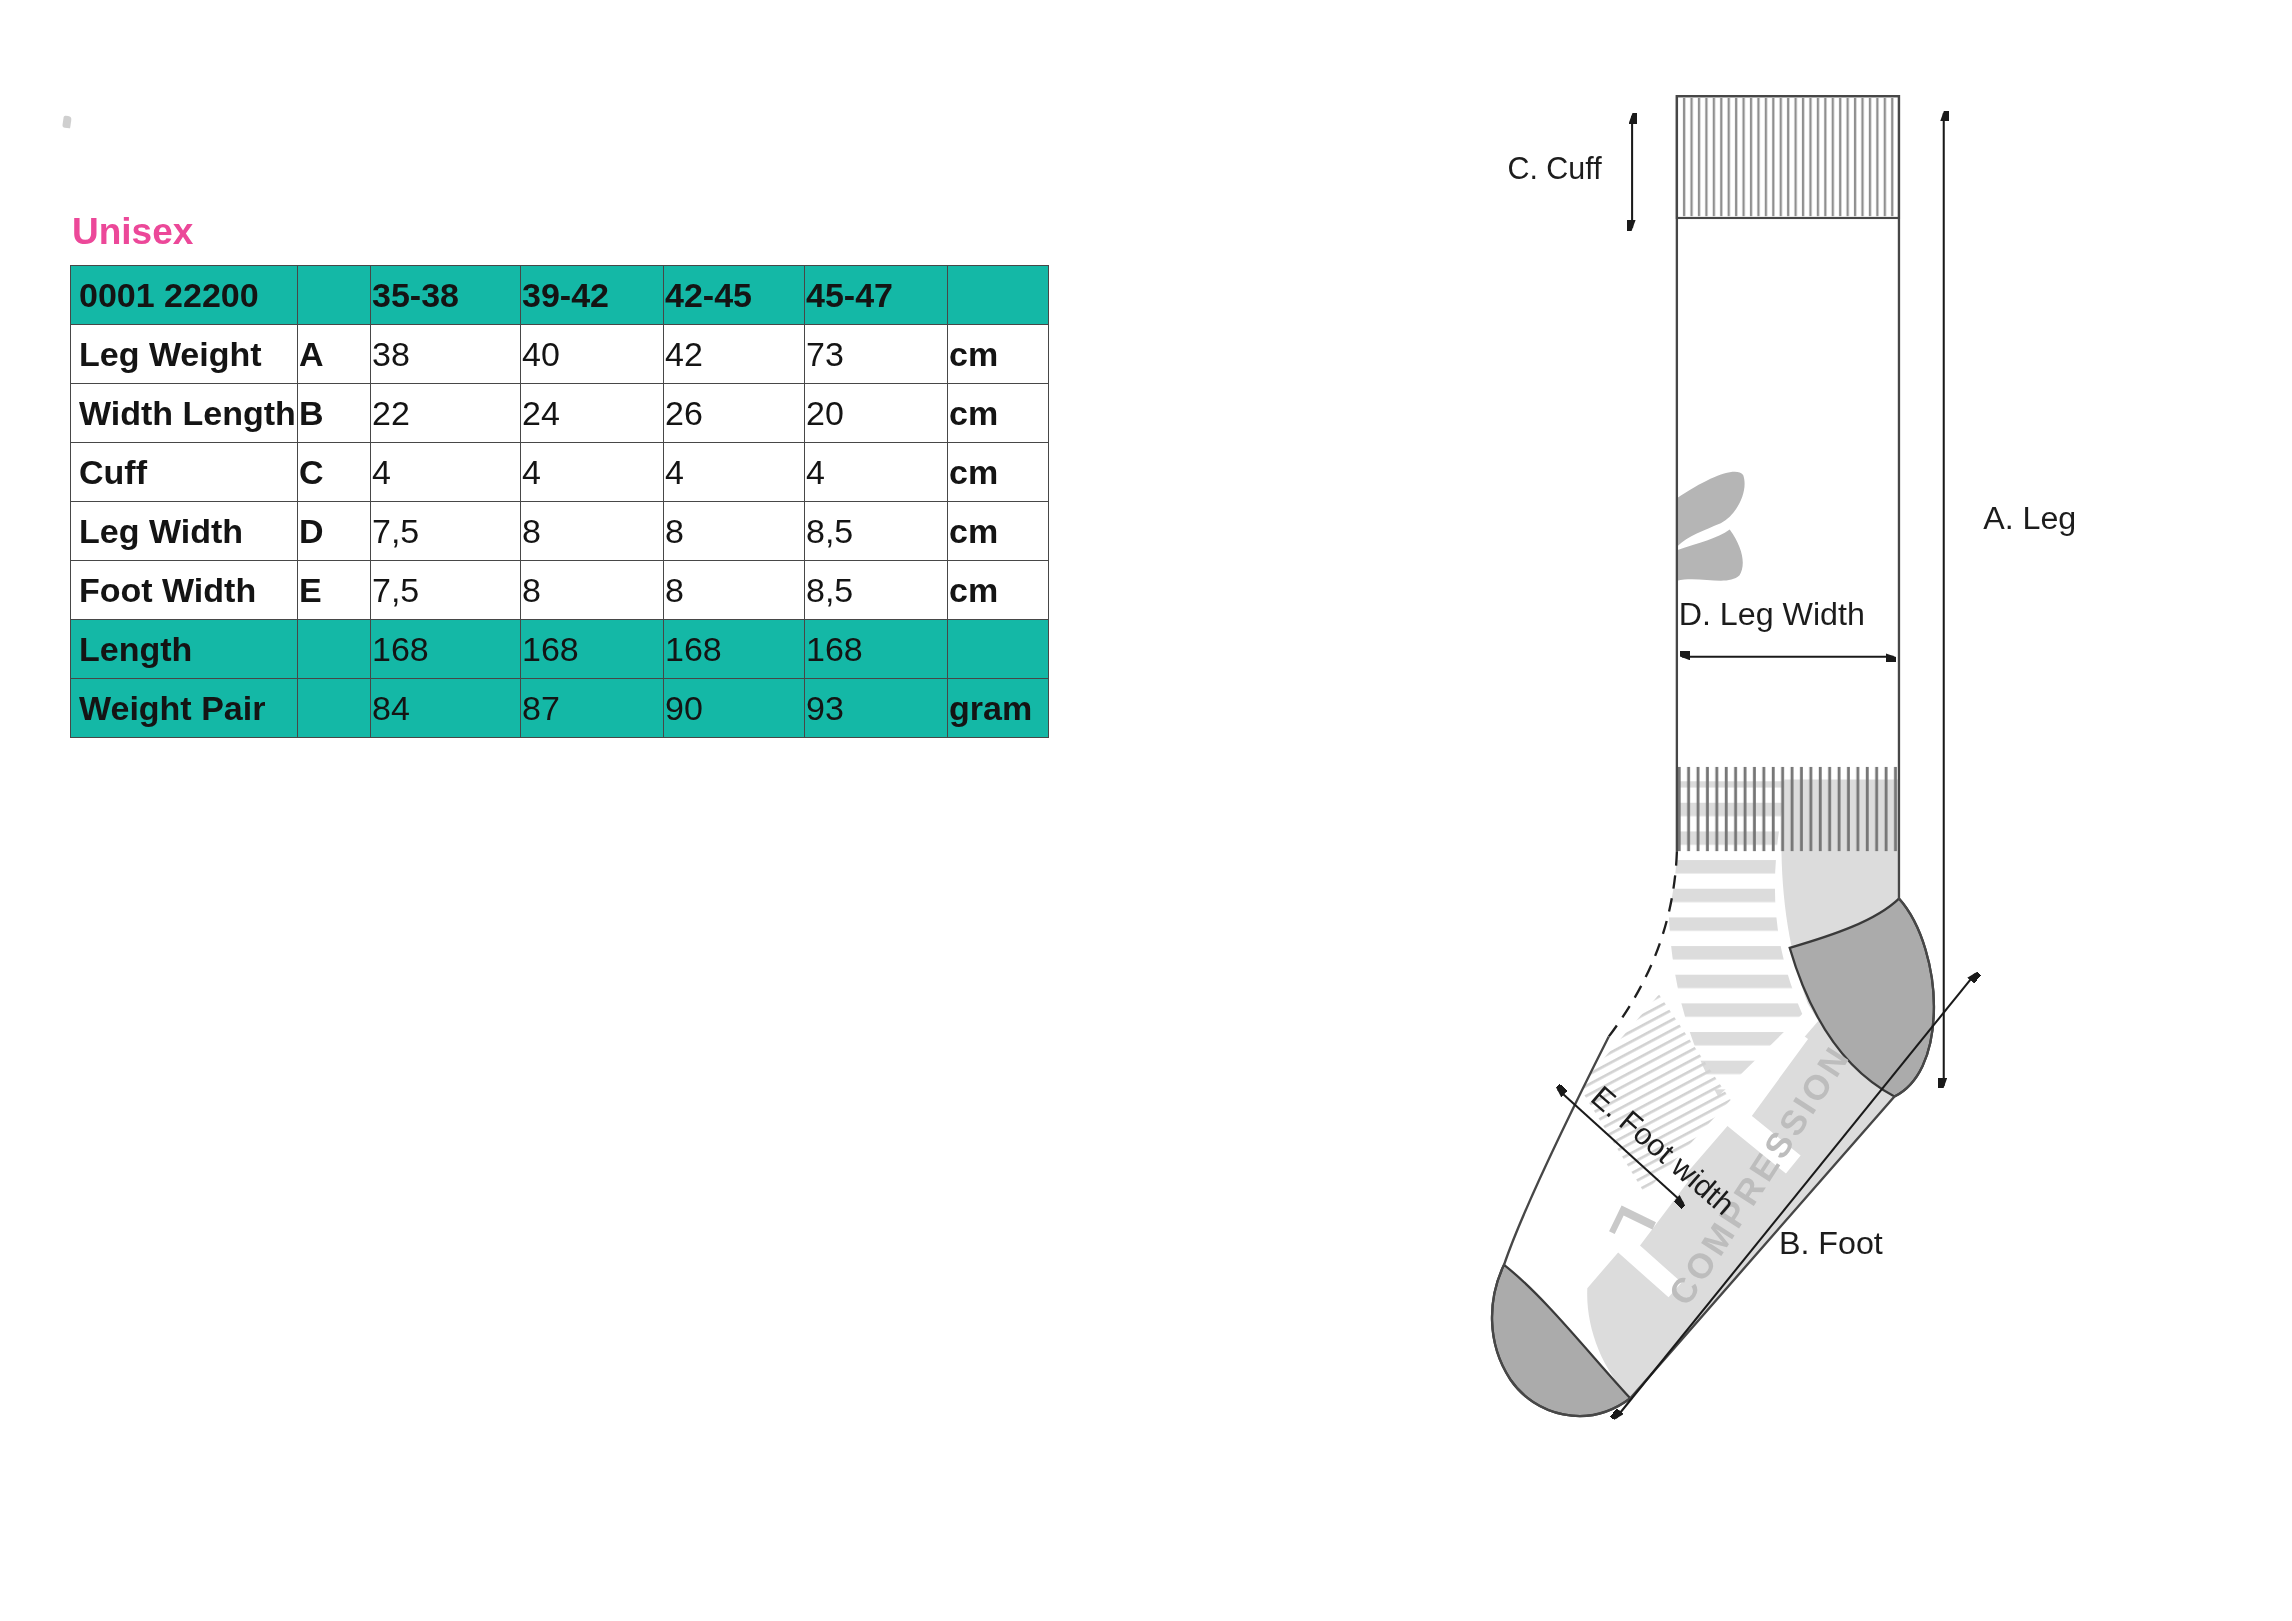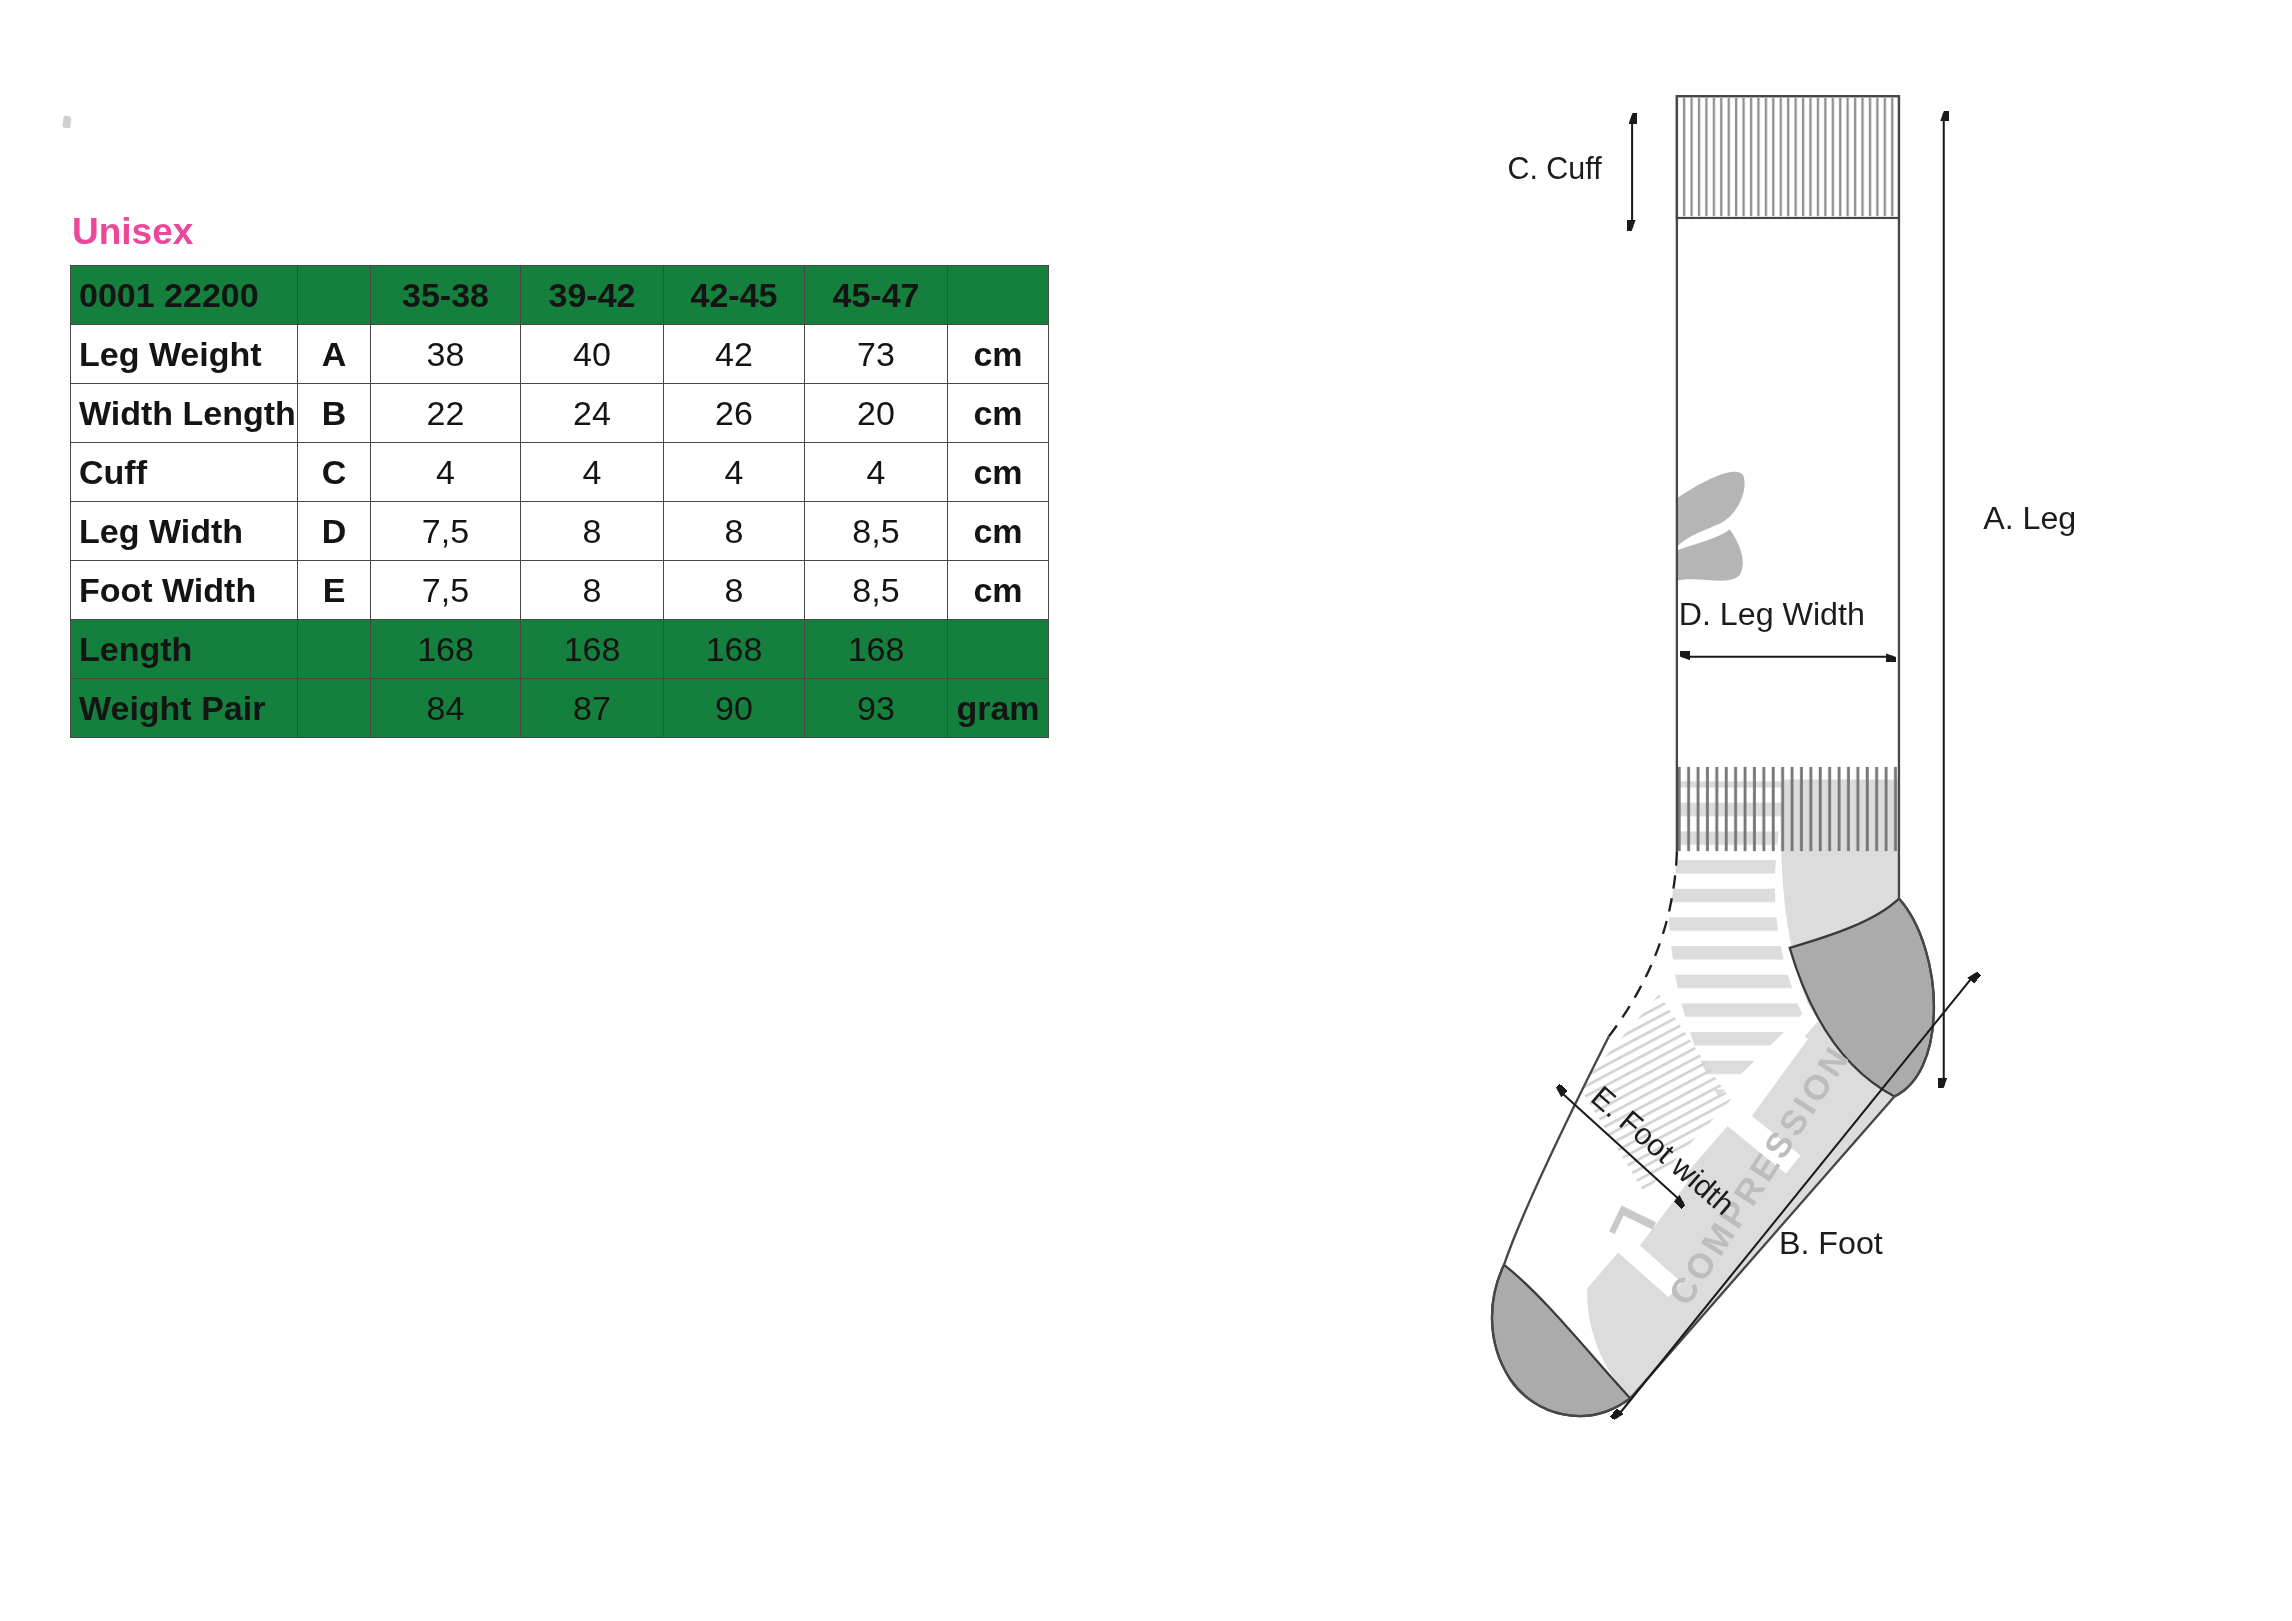--- a/index.html
+++ b/index.html
@@ -12,27 +12,27 @@
     background:#a8a8a8;opacity:.55;border-radius:1.8px 3.6px 0.9px 2.7px;transform:rotate(8deg);}
 
   .sheet-title{position:absolute;left:72px;top:211px;font-size:37px;font-weight:bold;color:#ec4899;}
 
   table.size-table{
     position:absolute;left:70px;top:265px;border-collapse:collapse;table-layout:fixed;
     width:979px;
   }
   table.size-table td{
     border:1.8px solid #474747;height:56px;font-size:34px;line-height:1;
-    text-align:center;vertical-align:middle;background:#ffffff;
+    text-align:left;vertical-align:middle;background:#ffffff;
     overflow:hidden;white-space:nowrap;
   }
   table.size-table td.lbl{ text-align:left;padding-left:8px;font-weight:bold; }
   table.size-table td.ltr{ font-weight:bold; }
   table.size-table td.hdr{ font-weight:bold; }
-  table.size-table tr.shaded td{ background:#15803d;margin-left:8px; }
+  table.size-table tr.shaded td{ background:#14b8a6;margin-left:8px; }
   table.size-table td.unit{ font-weight:bold; }
 
   .sock-svg{position:absolute;left:1478px;top:72px;width:627px;height:1406px;}
   .dim-label{font-size:36px;fill:#1c1c1c;}
   .dim-label-small{font-size:34px;fill:#1c1c1c;}
   .knit-text{font-size:39px;font-weight:bold;fill:#bdbdbd;letter-spacing:4px;}
   .size-mark{font-size:62px;font-weight:bold;fill:#c9c9c9;}
 </style>
 </head>
 <body>

